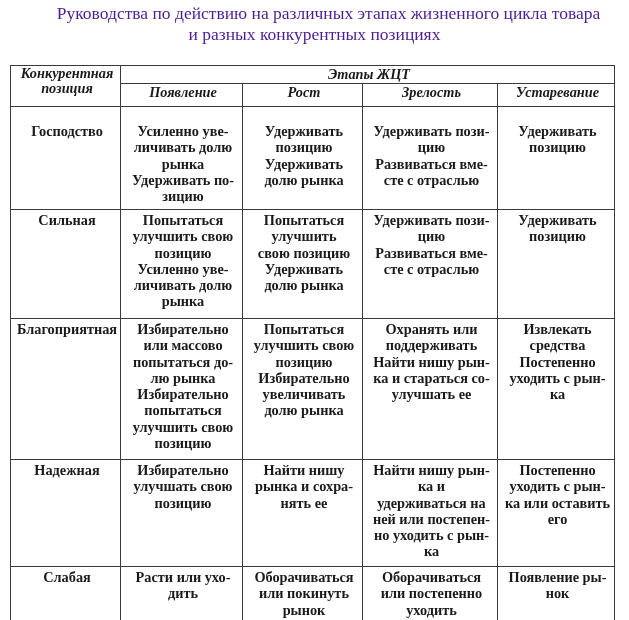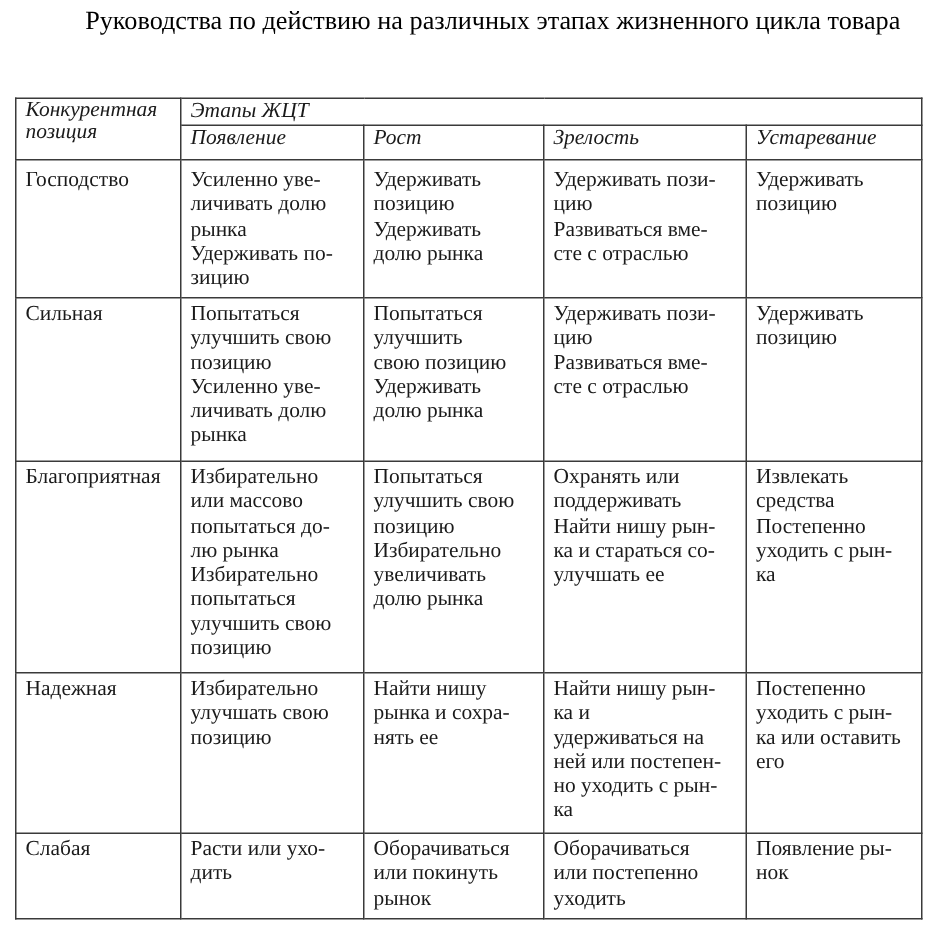--- a/index.html
+++ b/index.html
@@ -1,40 +1,41 @@
 <!DOCTYPE html>
 <html><head>
   <meta charset="utf-8">
   <style>
     html, body { margin: 0; padding: 0; background: #ffffff; }
     body { width: 629px; height: 620px; position: relative; overflow: hidden;
            font-family: "Liberation Serif", "DejaVu Serif", serif; color: #1a1a1a; }
     .title { position: absolute; left: 0; top: 3px; width: 629px; text-align: center;
-             font-size: 17.5px; line-height: 21px; color: #000000; }
+             font-size: 17.5px; line-height: 21px; color: #4c1d95; }
     .title div { white-space: nowrap; }
     .title .l1 { padding-left: 28px; }
     table.grid { position: absolute; left: 10px; top: 65px; border-collapse: collapse;
                  table-layout: fixed; width: 604px; font-size: 14.3px; line-height: 16.3px; }
     table.grid td, table.grid th { border: 1.5px solid #3a3a3a; vertical-align: top;
-                 padding: 0 3px 0 6px; text-align: left; font-weight: normal; }
+                 padding: 0 3px 0 6px; text-align: center; font-weight: bold; }
     th.stages-head { text-align: center; font-style: italic; height: 17px; padding: 0; }
     th.pos-head { font-style: italic; vertical-align: bottom; padding: 0 2px 0 2px; line-height: 15px; }
     th.stage { font-style: italic; height: 22px; vertical-align: middle; }
     td .line { white-space: nowrap; }
-    tr.r0 td { height: 86px; padding-top: 5px; }
+    tr.r0 td { height: 86px; padding-top: 16px; }
     tr.r1 td { height: 106px; padding-top: 2px; margin-top: 32px; }
     tr.r2 td { height: 138px; padding-top: 2px; }
     tr.r3 td { height: 104px; padding-top: 2px; }
     tr.r4 td { height: 54px; padding-top: 2px; }
   </style>
 </head>
 <body>
 
 <div class="title">
   <div class="l1">Руководства по действию на различных этапах жизненного цикла товара</div>
+  <div class="l2">и разных конкурентных позициях</div>
 </div>
 
 <table class="grid">
   <colgroup>
     <col style="width:110px">
       <col style="width:122px">
       <col style="width:120px">
       <col style="width:135px">
       <col style="width:117px">
   </colgroup>

